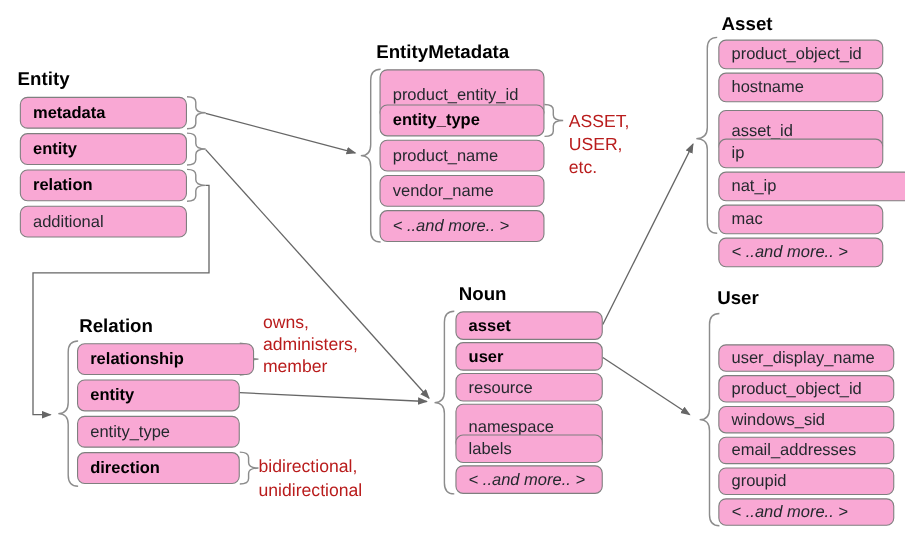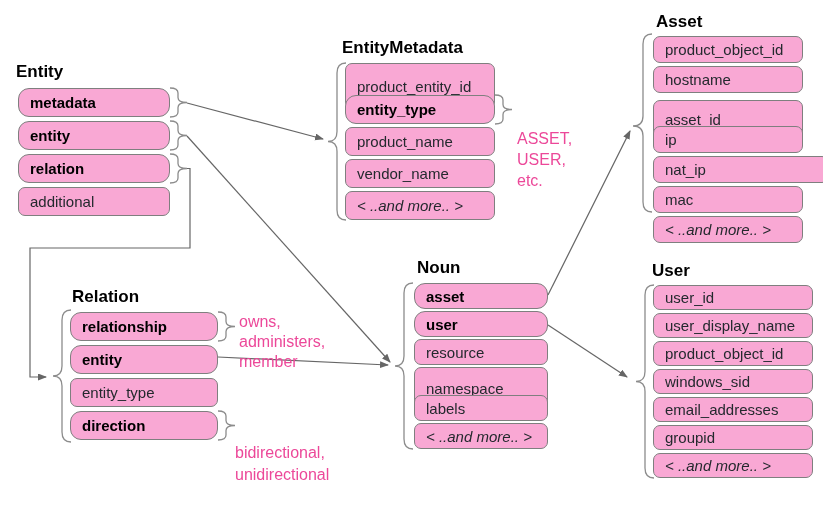--- a/index.html
+++ b/index.html
@@ -11,24 +11,24 @@
   .box-title{
     position:absolute;font-weight:bold;font-size:17px;color:#000;
     white-space:nowrap;line-height:20px;
   }
   .row{
     position:absolute;box-sizing:border-box;background:#f9a8d4;
     border:1px solid #7f7f7f;border-radius:7px;
     display:flex;align-items:center;padding-left:11px;
     font-size:15px;color:#24292e;white-space:nowrap;overflow:hidden;
   }
-  .row.bold{font-weight:bold;color:#000;border-radius:11px;}
+  .row.bold{font-weight:bold;color:#000;}
   .row.italic{font-style:italic;text-align:right;}
   .note{
-    position:absolute;font-size:16px;color:#ec4899;white-space:pre-line;margin-top:28px;
+    position:absolute;font-size:16px;color:#b91c1c;white-space:pre-line;
   }
   .lh20{line-height:20px;}
   .lh21{line-height:21px;}
   .lh22{line-height:22px;}
 </style>
 </head>
 <body>
 
 <div id="canvas">
 
@@ -87,27 +87,26 @@
 
   <div class="box-title" style="left:417px;top:258px">Noun</div>
   <div class="row bold" style="left:414px;top:283px;width:134px;height:26px">asset</div>
   <div class="row bold" style="left:414px;top:311px;width:134px;height:26px">user</div>
   <div class="row" style="left:414px;top:339px;width:134px;height:26px">resource</div>
   <div class="row" style="left:414px;top:367px;width:134px;height:42px">namespace</div>
   <div class="row" style="left:414px;top:395px;width:134px;height:26px">labels</div>
   <div class="row italic" style="left:414px;top:423px;width:134px;height:26px">&lt; ..and more.. &gt;</div>
 
   <div class="box-title" style="left:72px;top:287px">Relation</div>
-  <div class="row bold" style="left:70px;top:312px;width:148px;height:29px">relationship</div>
+  <div class="row bold" style="left:70px;top:312px;width:161px;height:29px">relationship</div>
   <div class="row bold" style="left:70px;top:345px;width:148px;height:29px">entity</div>
   <div class="row" style="left:70px;top:378px;width:148px;height:29px">entity_type</div>
   <div class="row bold" style="left:70px;top:411px;width:148px;height:29px">direction</div>
 
   <div class="box-title" style="left:652px;top:261px">User</div>
-  <div class="row" style="left:653px;top:285px;width:160px;height:25px">user_id</div>
   <div class="row" style="left:653px;top:313px;width:160px;height:25px">user_display_name</div>
   <div class="row" style="left:653px;top:341px;width:160px;height:25px">product_object_id</div>
   <div class="row" style="left:653px;top:369px;width:160px;height:25px">windows_sid</div>
   <div class="row" style="left:653px;top:397px;width:160px;height:25px">email_addresses</div>
   <div class="row" style="left:653px;top:425px;width:160px;height:25px">groupid</div>
   <div class="row italic" style="left:653px;top:453px;width:160px;height:25px">&lt; ..and more.. &gt;</div>
 
   <div class="note lh21" style="left:517px;top:100px">ASSET,
 USER,
 etc.</div>

